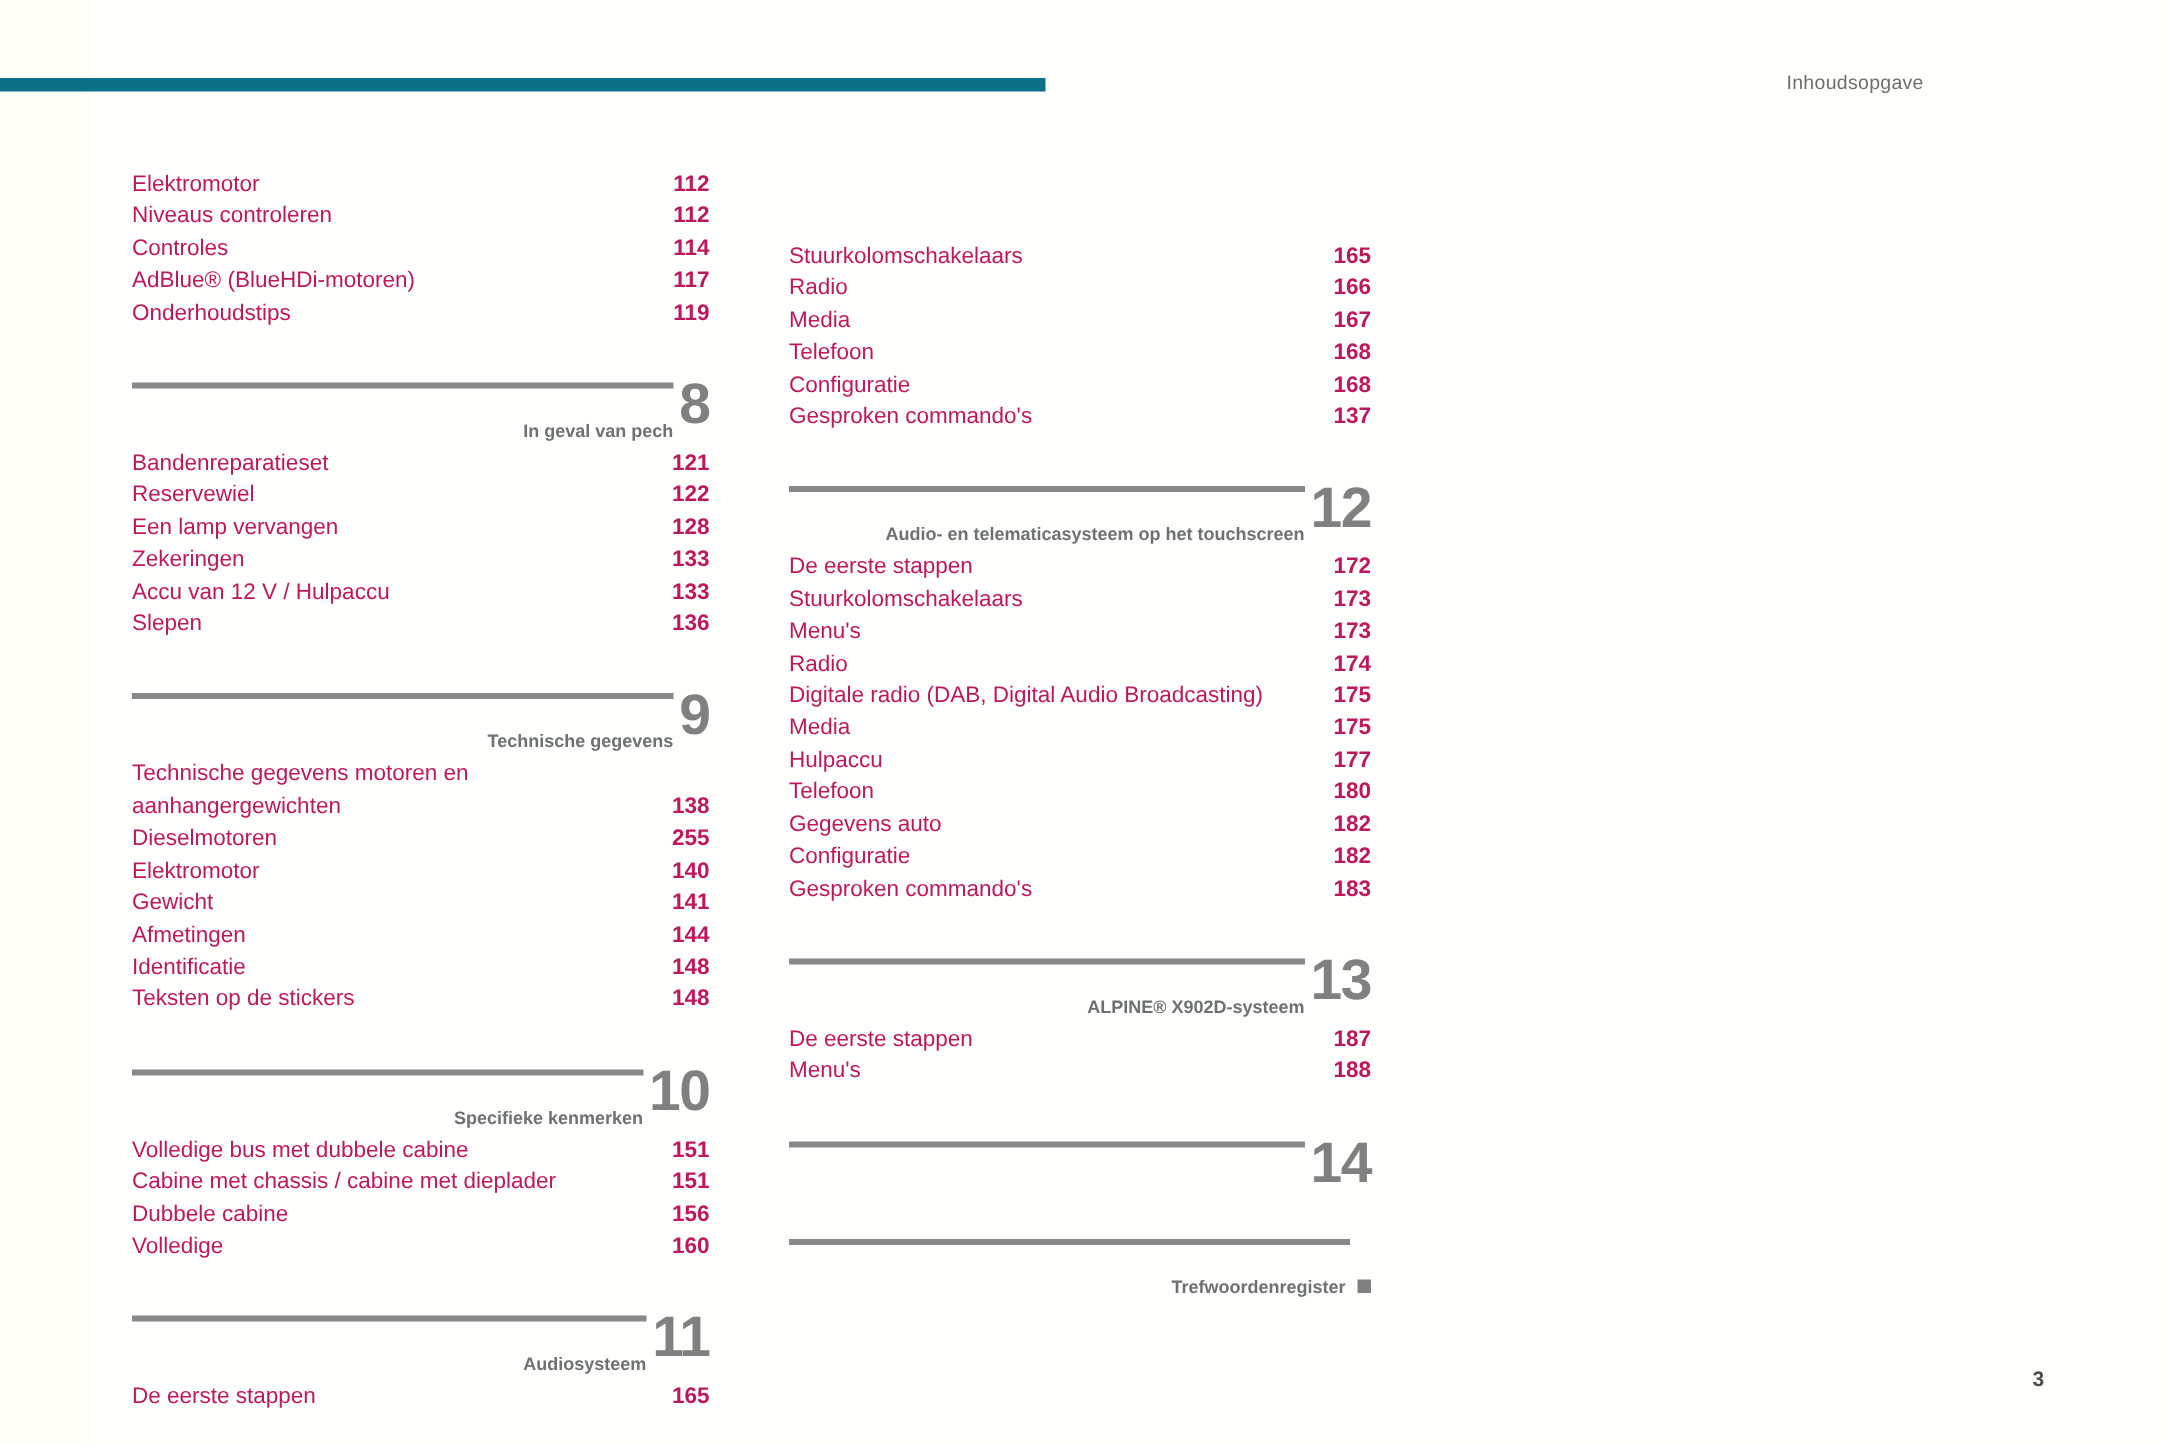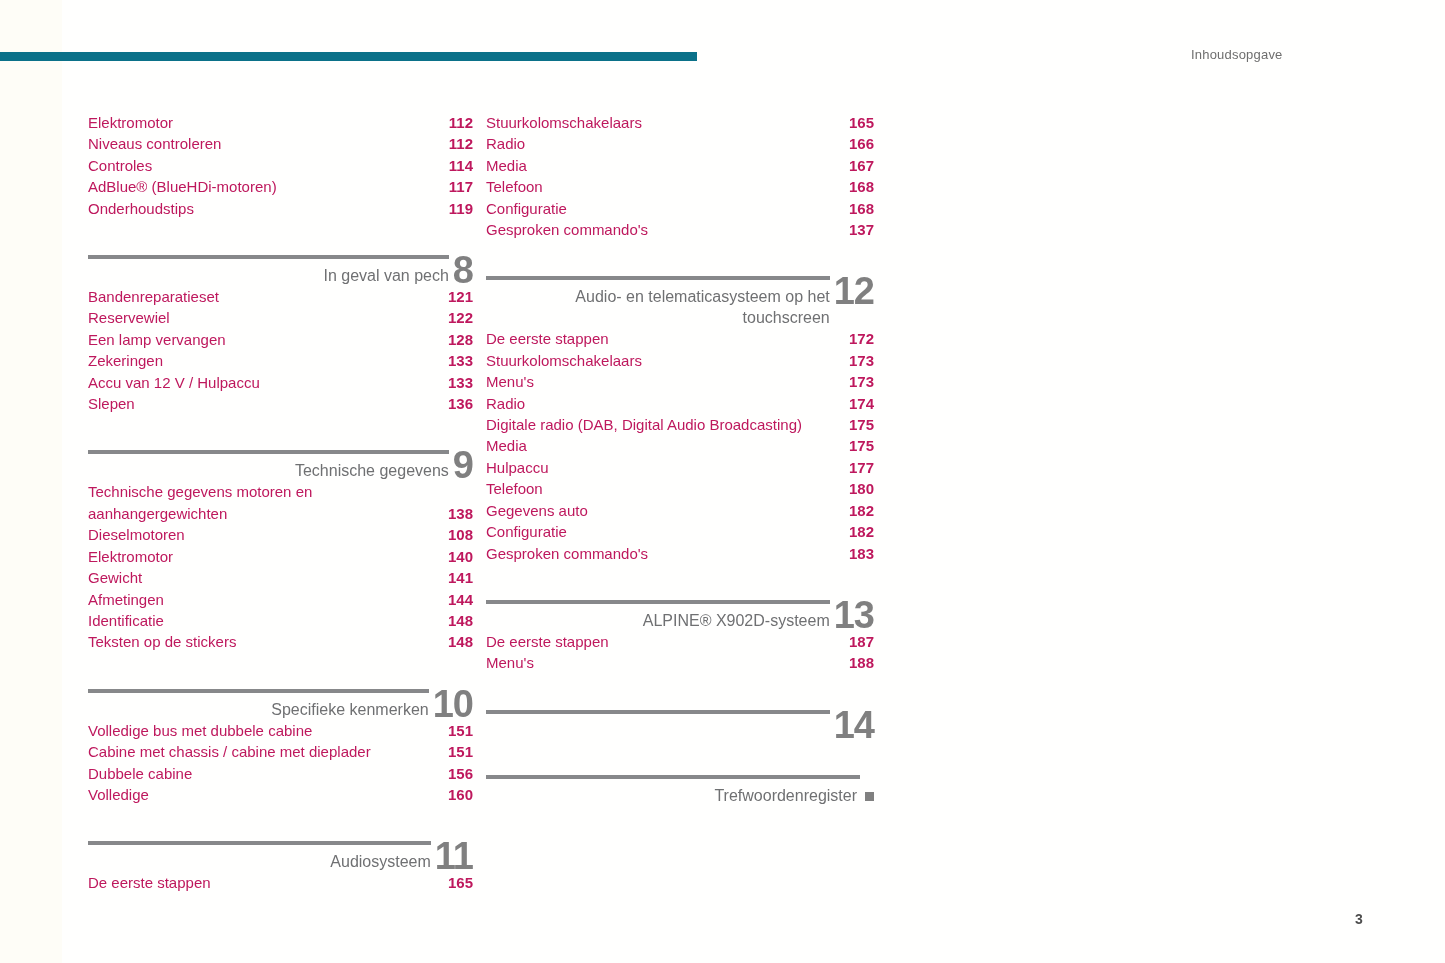--- a/index.html
+++ b/index.html
@@ -21,36 +21,36 @@
   .header-label {
     position:absolute; left:1191px; top:47px;
     font-size:13px; color:#6e6e6e; letter-spacing:0.2px;
   }
   .page-num {
     position:absolute; left:1355px; top:911px;
     font-size:14px; font-weight:bold; color:#4d4d4d;
   }
   .col { position:absolute; top:112px; }
   .col-left  { left:88px;  width:385px; }
-  .col-right { left:486px; width:388px; }
+  .col-right { left:526px; width:388px;margin-top:48px; }
 
   .entry {
     display:flex; justify-content:flex-end; align-items:flex-end;
     font-size:15px; line-height:21.4px; color:#be185d;
   }
   .entry .lbl { flex:1; }
   .entry .pg  { font-weight:bold; padding-left:10px; white-space:nowrap; }
 
   .section { margin-top:34px; }
   .sec-head { display:flex; align-items:flex-start; }
   .sec-left { flex:1; min-width:0; }
   .sec-bar  { height:4px; background:var(--bar, #87888a); margin-top:2px; }
   .sec-title {
-    text-align:right; font-weight:normal; font-size:16px; line-height:21px;
-    padding-top:6px; color:var(--sectext, #6f7072);
+    text-align:right; font-weight:bold; font-size:12px; line-height:21px;
+    padding-top:18px; color:var(--sectext, #6f7072);
   }
   .sec-num {
     font-size:38px; font-weight:bold; line-height:27px; margin-top:4px;
     margin-left:4px; letter-spacing:-1px; color:var(--secnum, #808080);
     white-space:nowrap;
   }
   .sec-head.no-num .sec-bar { margin-right:14px; }
   .marker-sq {
     display:inline-block; width:9px; height:9px;
     background:var(--secnum, #808080); margin-left:8px;
@@ -126,21 +126,21 @@
           <div class="sec-title"><span>Technische gegevens</span></div>
         </div>
         <div class="sec-num">9</div>
       </div>
       <div class="entry">
         <span class="lbl">Technische gegevens motoren en aanhangergewichten</span>
         <span class="pg">138</span>
       </div>
       <div class="entry">
         <span class="lbl">Dieselmotoren</span>
-        <span class="pg">108</span>
+        <span class="pg">255</span>
       </div>
       <div class="entry">
         <span class="lbl">Elektromotor</span>
         <span class="pg">140</span>
       </div>
       <div class="entry">
         <span class="lbl">Gewicht</span>
         <span class="pg">141</span>
       </div>
       <div class="entry">

